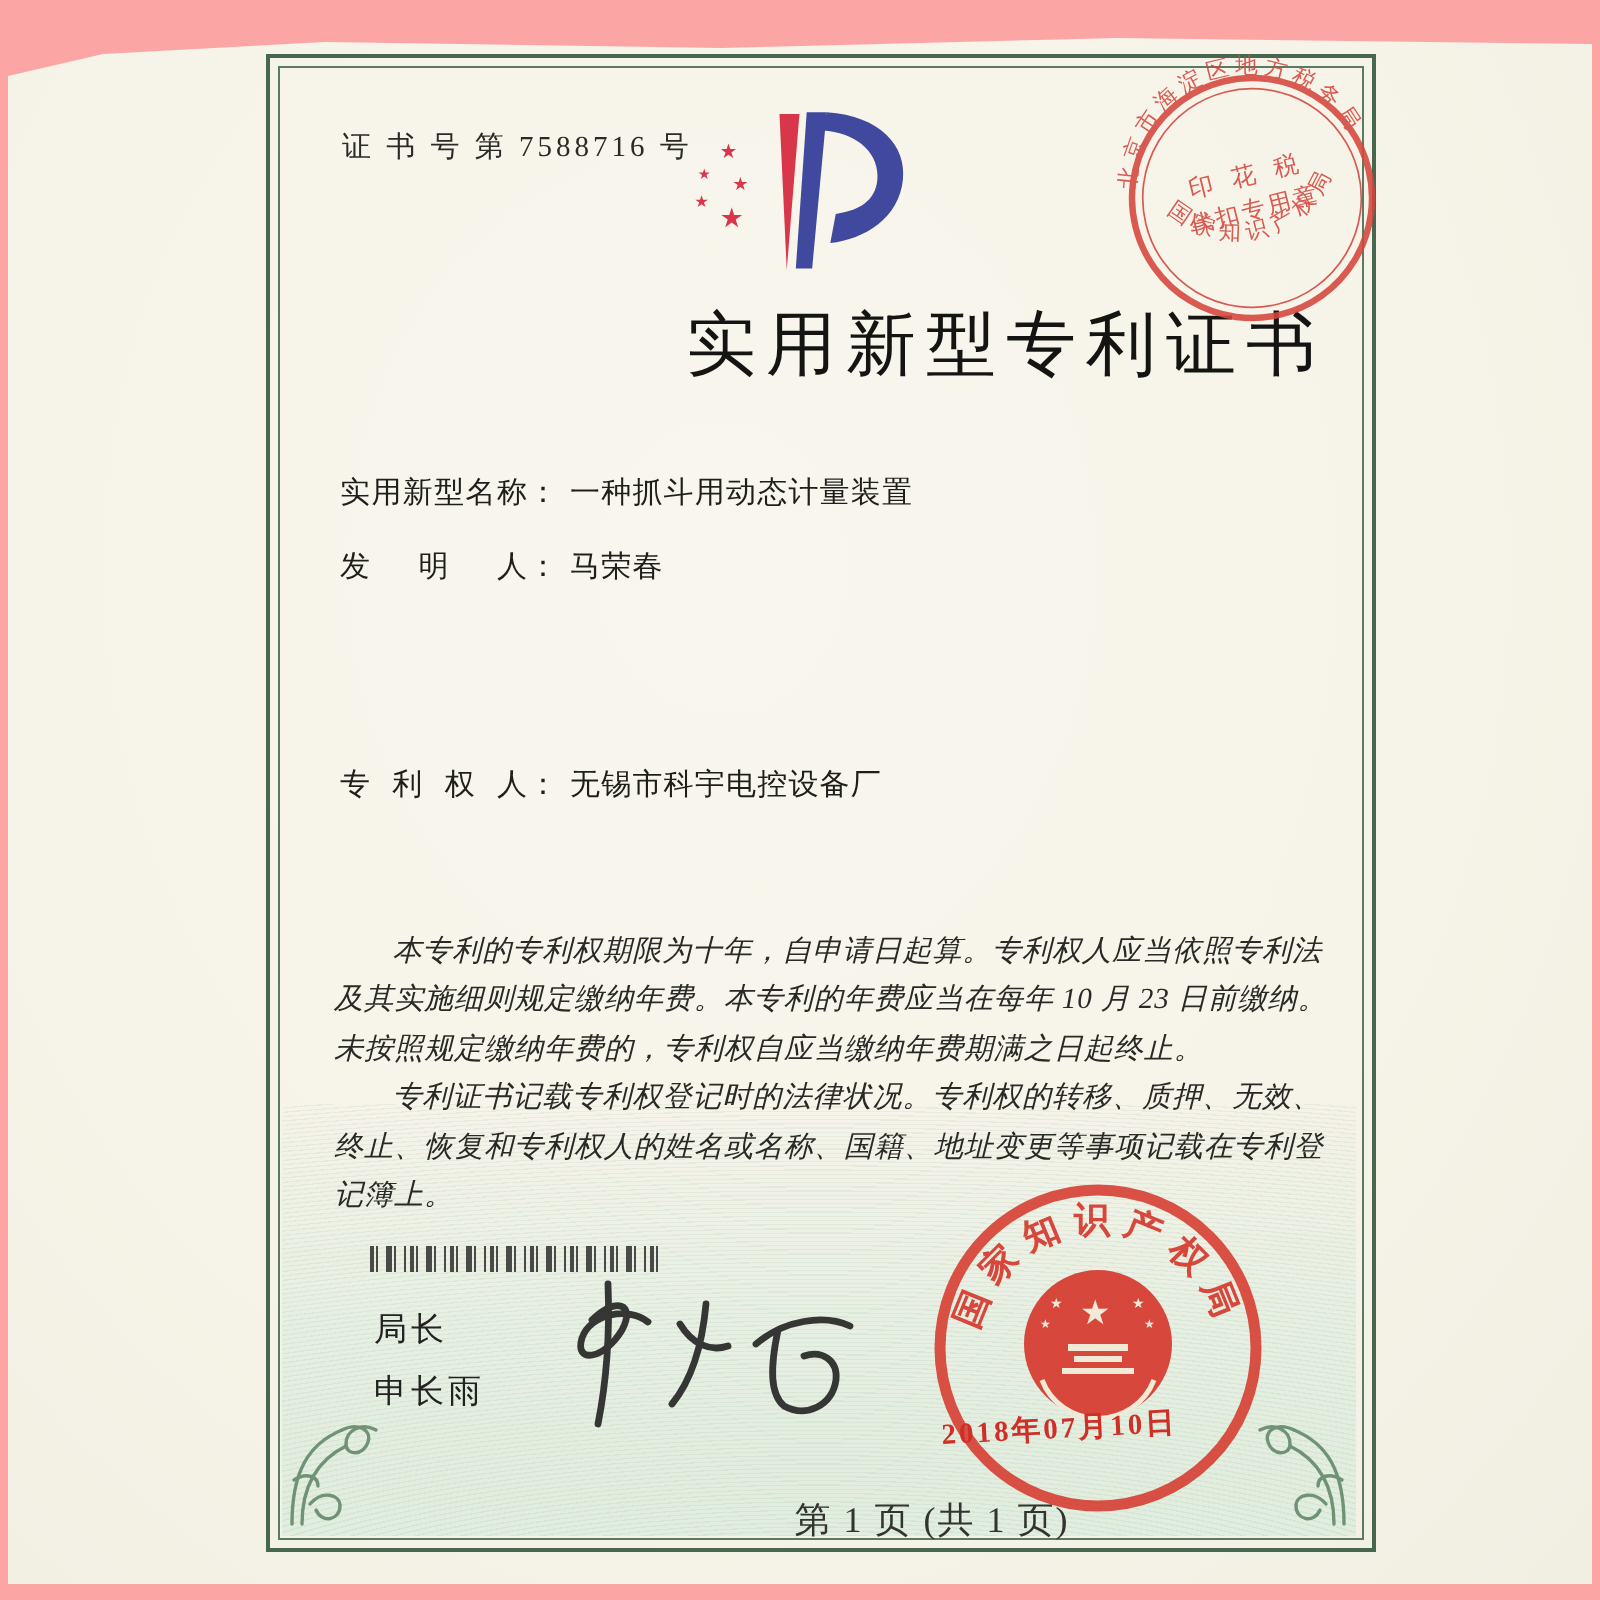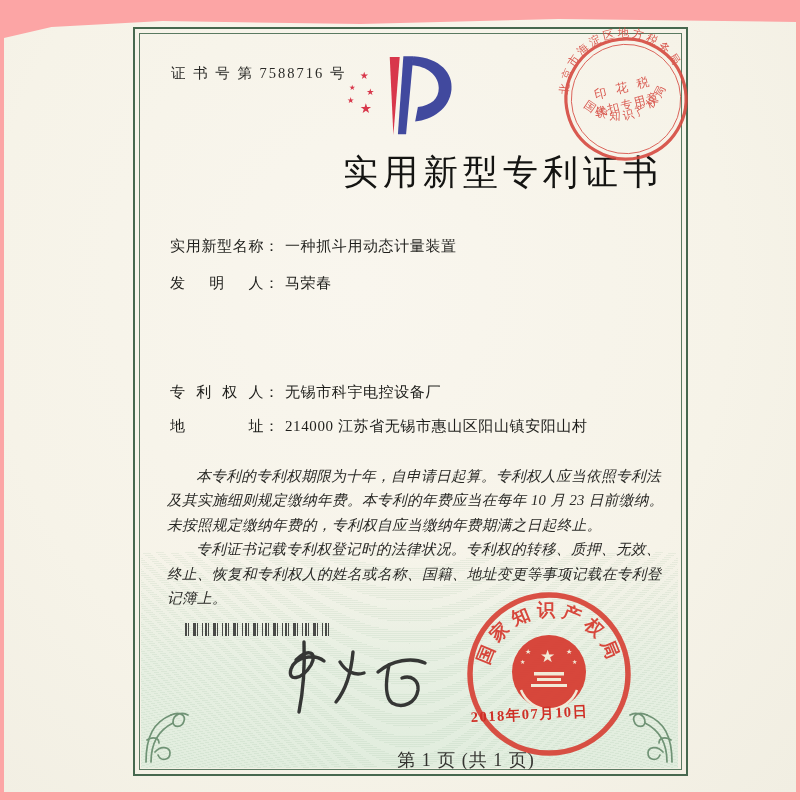--- a/index.html
+++ b/index.html
@@ -70,31 +70,32 @@
 
   <div class="frow" style="top:237px">
     <span class="f-label">实用新型名称</span><span class="f-colon">：</span><span class="f-value">一种抓斗用动态计量装置</span>
   </div>
   <div class="frow" style="top:274px">
     <span class="f-label">发 明 人</span><span class="f-colon">：</span><span class="f-value">马荣春</span>
   </div>
   <div class="frow" style="top:383px">
     <span class="f-label">专 利 权 人</span><span class="f-colon">：</span><span class="f-value">无锡市科宇电控设备厂</span>
   </div>
-  <div class="frow" style="top:417px">
-    <span class="f-label">地 址</span><span class="f-colon">：</span><span class="f-value">214000 江苏省无锡市惠山区阳山镇安阳山村</span>
-  </div>
 
   <div class="paras">
     <p>本专利的专利权期限为十年，自申请日起算。专利权人应当依照专利法及其实施细则规定缴纳年费。本专利的年费应当在每年 10 月 23 日前缴纳。未按照规定缴纳年费的，专利权自应当缴纳年费期满之日起终止。</p>
     <p>专利证书记载专利权登记时的法律状况。专利权的转移、质押、无效、终止、恢复和专利权人的姓名或名称、国籍、地址变更等事项记载在专利登记簿上。</p>
   </div>
 
   <div class="barcode"></div>
 
+  <div class="signer">
+    <div>局长</div>
+    <div>申长雨</div>
+  </div>
 
   <svg class="sig-svg" viewBox="0 0 195 92">
     <g fill="none" stroke="#232323" stroke-width="3.4" stroke-linecap="round" opacity=".9">
       <path d="M44,30 C56,18 66,22 59,35 C50,50 35,52 39,39 C43,27 62,23 72,31"></path>
       <path d="M52,12 C53,38 51,62 47,82"></path>
       <path d="M88,32 C94,42 103,46 112,43"></path>
       <path d="M101,22 C99,44 93,61 84,72"></path>
       <path d="M126,42 C140,30 160,27 173,33"></path>
       <path d="M137,35 C133,54 133,67 140,73 C151,79 164,73 166,60 C167,50 159,45 150,48"></path>
     </g>

